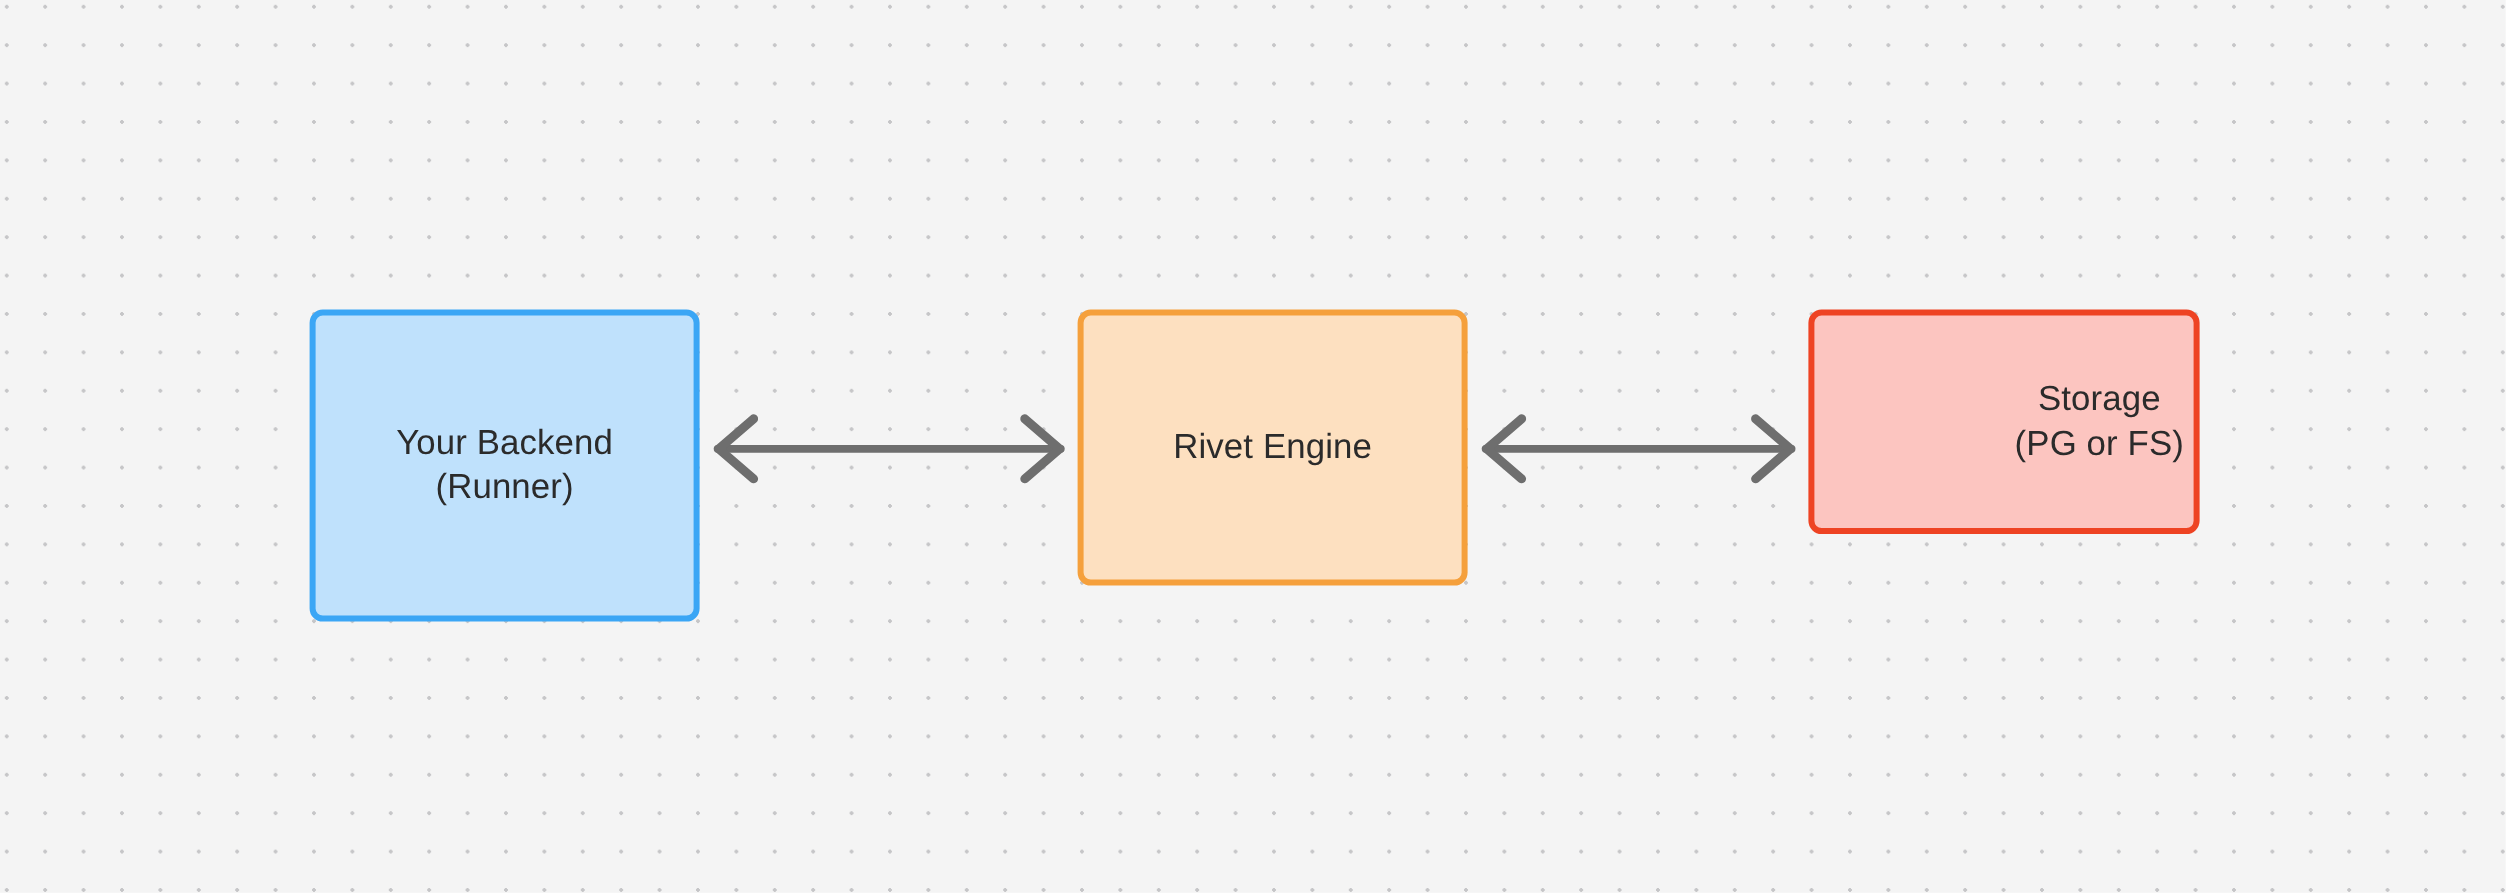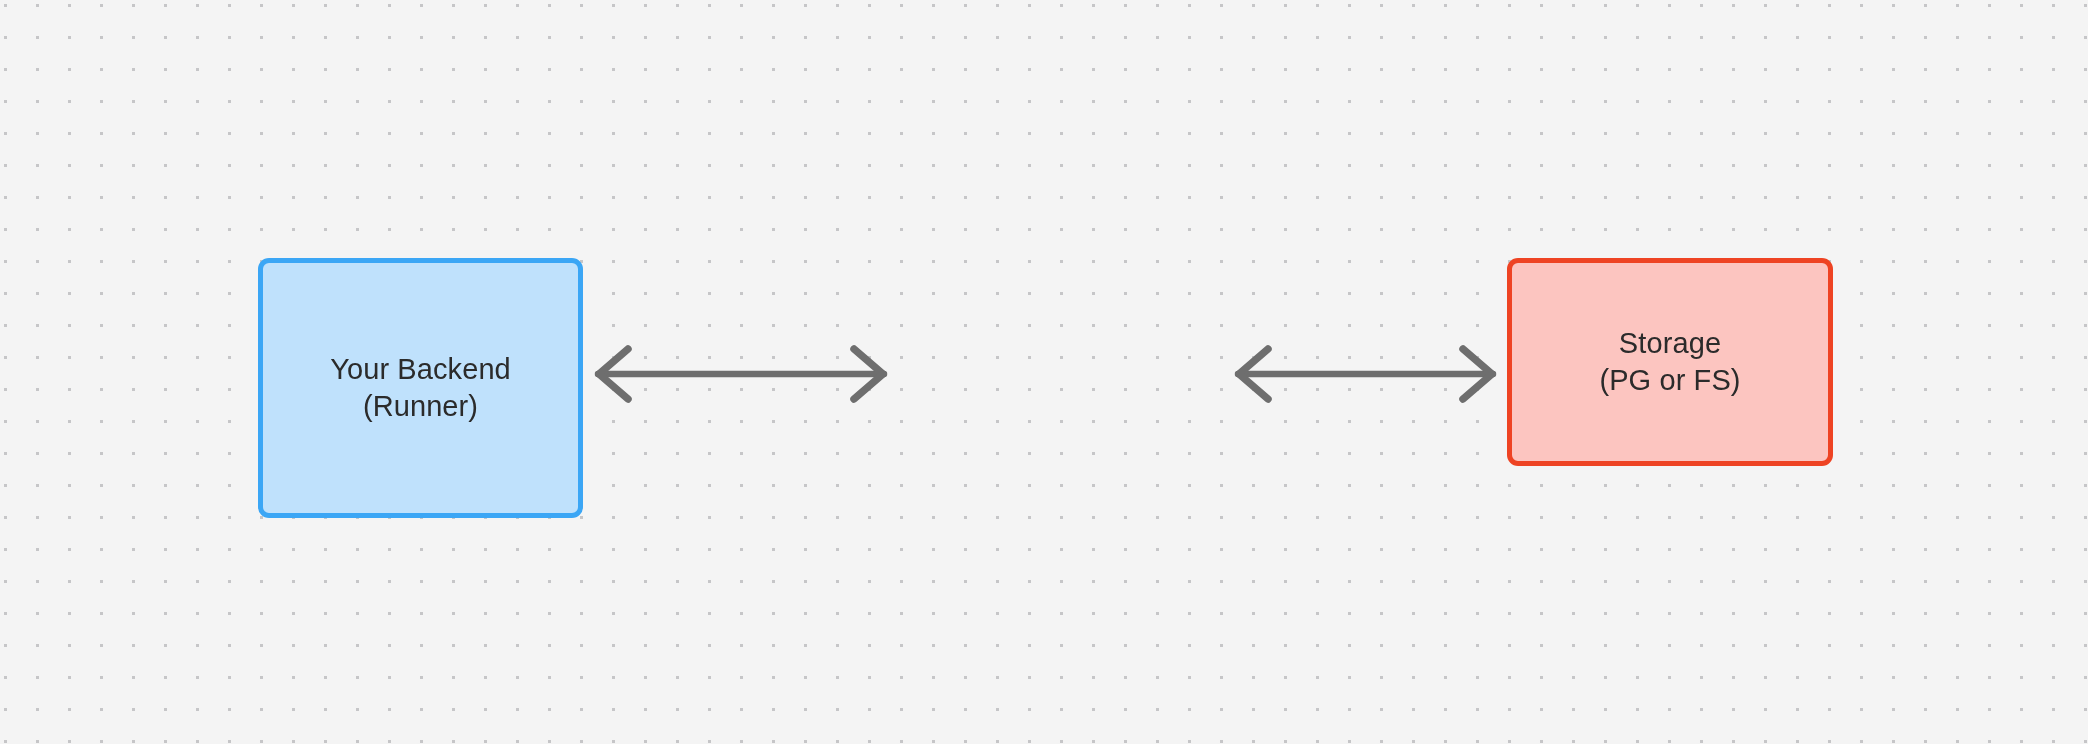--- a/index.html
+++ b/index.html
@@ -67,23 +67,24 @@
     height: 230px;
     background-color: #fde0c0;
     border-color: #f5a03c;
   }
 
   
   #node-storage {
     left: 1507px;
     top: 258px;
     width: 326px;
-    height: 208px;
+    height: 187px;
     background-color: #fcc5c0;
     border-color: #ee4323;
+    justify-content: flex-end;
   }
 
   
   .edge {
     position: absolute;
     top: 336px;
     height: 76px;
     overflow: visible;
   }
   #edge-backend-engine {
@@ -111,20 +112,23 @@
   </div>
 
   <div class="edge" id="edge-backend-engine">
     <svg viewBox="0 0 314 76" preserveAspectRatio="none">
       <line x1="14" y1="38" x2="300" y2="38" stroke="#6e6e6e" stroke-width="6.5" stroke-linecap="round"></line>
       <polyline points="44,13 15,38 44,63" fill="none" stroke="#6e6e6e" stroke-width="7.5" stroke-linecap="round" stroke-linejoin="round"></polyline>
       <polyline points="270,13 299,38 270,63" fill="none" stroke="#6e6e6e" stroke-width="7.5" stroke-linecap="round" stroke-linejoin="round"></polyline>
     </svg>
   </div>
 
+  <div class="node" id="node-engine">
+    <span class="node-label">Rivet Engine</span>
+  </div>
 
   <div class="edge" id="edge-engine-storage">
     <svg viewBox="0 0 283 76" preserveAspectRatio="none">
       <line x1="14" y1="38" x2="269" y2="38" stroke="#6e6e6e" stroke-width="6.5" stroke-linecap="round"></line>
       <polyline points="44,13 15,38 44,63" fill="none" stroke="#6e6e6e" stroke-width="7.5" stroke-linecap="round" stroke-linejoin="round"></polyline>
       <polyline points="239,13 268,38 239,63" fill="none" stroke="#6e6e6e" stroke-width="7.5" stroke-linecap="round" stroke-linejoin="round"></polyline>
     </svg>
   </div>
 
   <div class="node" id="node-storage">

